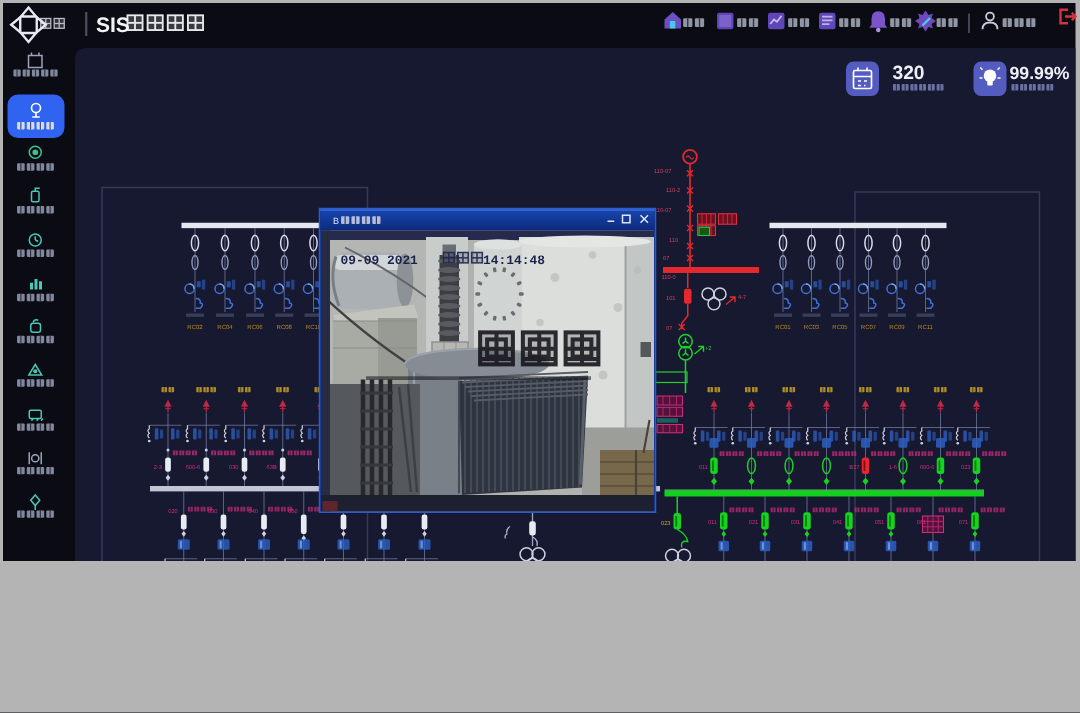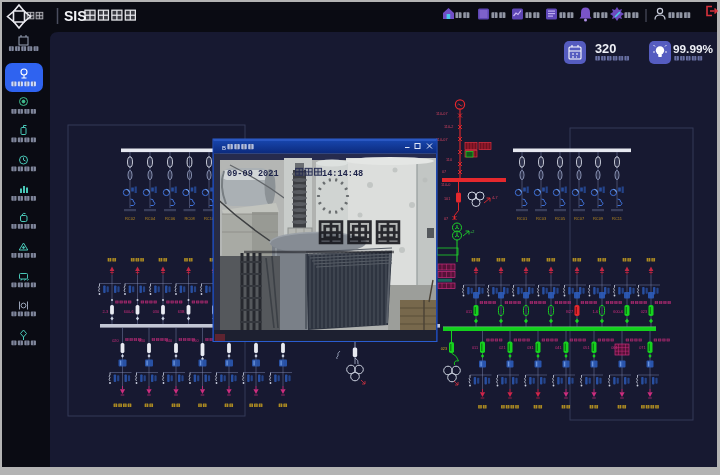--- a/index.html
+++ b/index.html
@@ -1,12 +1,12 @@
 <!DOCTYPE html>
-<html><head><meta charset="utf-8"><title>SIS</title><style>html,body{margin:0;padding:0;background:#b4b4b4;}*{box-sizing:border-box;}#wrap{position:relative;width:720px;height:475px;overflow:hidden;font-family:"Liberation Sans",sans-serif;}</style></head><body>
+<html><head><meta charset="utf-8"><title>SIS</title><style>html,body{margin:0;padding:0;background:#b4b4b4;}*{box-sizing:border-box;}#wrap{position:relative;width:720px;height:374px;overflow:hidden;font-family:"Liberation Sans",sans-serif;}</style></head><body>
 <div id="wrap"><svg width="720" height="475" viewBox="0 0 720 475" shape-rendering="auto">
       <rect x="0" y="0" width="720" height="475" fill="#b4b4b4"></rect>
       <rect x="2" y="2" width="715" height="465" fill="#0a0b13"></rect>
       <path d="M50 467 V40 q0 -8 8 -8 H717 V467 Z" fill="#171931"></path>
       <g stroke="#e8e8ee" stroke-width="1.6" fill="none">
         <path d="M19 5 l5 6 h-10 z"></path>
         <path d="M19 28 l5 -6 h-10 z"></path>
         <path d="M7.5 16.5 l6 -5 v10 z"></path>
         <path d="M30.5 16.5 l-6 -5 v10 z"></path>
       </g>

